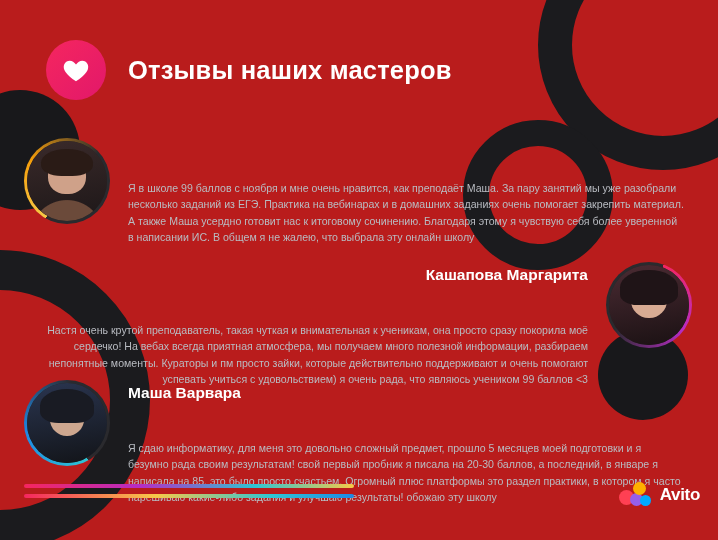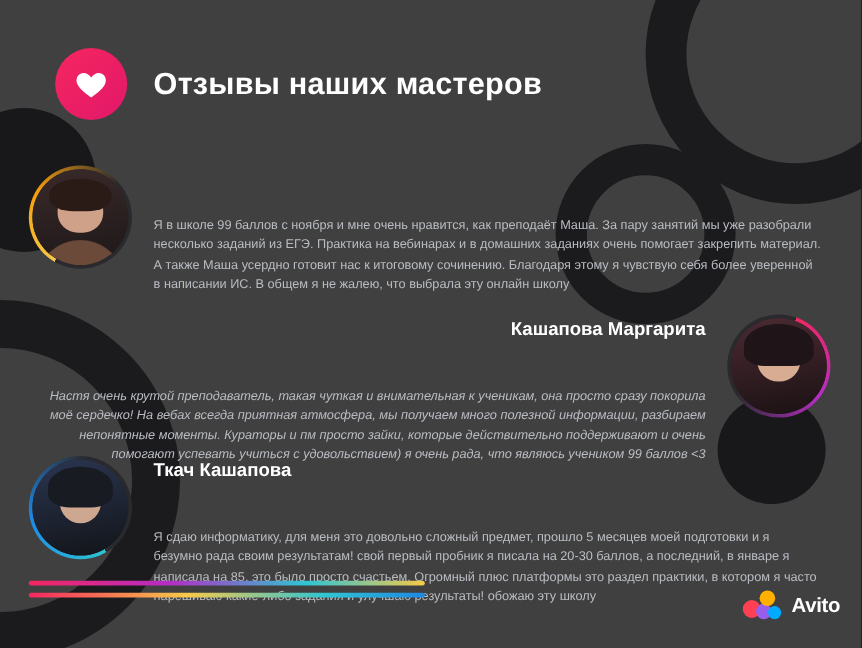--- a/index.html
+++ b/index.html
@@ -5,21 +5,21 @@
   * { box-sizing: border-box; margin: 0; padding: 0; }
   html, body {
     width: 718px; height: 540px;
     background: #0d0d0f;
     font-family: "Liberation Sans", sans-serif;
     overflow: hidden;
   }
   #slide {
     position: relative;
     width: 718px; height: 540px;
-    background: #404040;
+    background: #b91c1c;
     overflow: hidden;
   }
   
   .ring {
     position: absolute;
     border-radius: 50%;
     border: 34px solid #1b1b1e;
     pointer-events: none;
   }
   .ring-1 { width: 250px; height: 250px; right: -70px; top: -80px; }
@@ -98,36 +98,36 @@
     font-weight: bold;
     margin-bottom: 8px;
   }
   .text {
     color: #b9bcc2;
     font-size: 10.6px;
     line-height: 16.4px;
     margin-top: 38px;
   }
   .tst-2 .body { text-align: right; }
-  .tst-2 .text { font-style: italic; }
+  .tst-2 .text { }
 
   
   .bars {
     position: absolute;
     left: 24px; bottom: 42px;
     display: flex; flex-direction: column; gap: 6px;
   }
   .bar { height: 4px; border-radius: 2px; }
   .bar-1 { width: 330px; background: linear-gradient(90deg,#f5265f,#b62cc4 35%,#2ec5d3 70%,#f7c948); }
   .bar-2 { width: 330px; background: linear-gradient(90deg,#f5265f,#f7c948 40%,#2ec5d3 75%,#1e88e5); }
 
   
   .watermark {
     position: absolute;
-    right: 18px; bottom: 22px;
+    right: 18px; bottom: 32px;
     display: flex; align-items: center; gap: 7px;
   }
   .wm-dots { position: relative; width: 34px; height: 26px; }
   .wm-dots i { position: absolute; border-radius: 50%; display: block; }
   .d1 { width: 15px; height: 15px; background: #ff4053; left: 0; top: 8px; }
   .d2 { width: 13px; height: 13px; background: #965eeb; left: 11px; top: 11px; }
   .d3 { width: 11px; height: 11px; background: #0af; left: 21px; top: 13px; }
   .d4 { width: 13px; height: 13px; background: #ffb000; left: 14px; top: 0; }
   .wm-text { color: #ffffff; font-size: 17px; font-weight: bold; letter-spacing: -.3px; }
 </style>
@@ -176,21 +176,21 @@
     </div>
   </div>
 
   <div class="tst tst-3">
     <div class="avatar-wrap g3">
       <div class="avatar">
           <div class="face p3"></div>
         </div>
     </div>
     <div class="body">
-      <div class="name">Ткач Кашапова</div>
+      <div class="name">Маша Варвара</div>
       <div class="text">Я сдаю информатику, для меня это довольно сложный предмет, прошло 5 месяцев моей подготовки и я безумно рада своим результатам! свой первый пробник я писала на 20-30 баллов, а последний, в январе я написала на 85, это было просто счастьем. Огромный плюс платформы это раздел практики, в котором я часто нарешиваю какие-либо задания и улучшаю результаты! обожаю эту школу</div>
     </div>
   </div>
 
   <div class="bars">
     <div class="bar bar-1"></div>
     <div class="bar bar-2"></div>
   </div>
 
   <div class="watermark">

